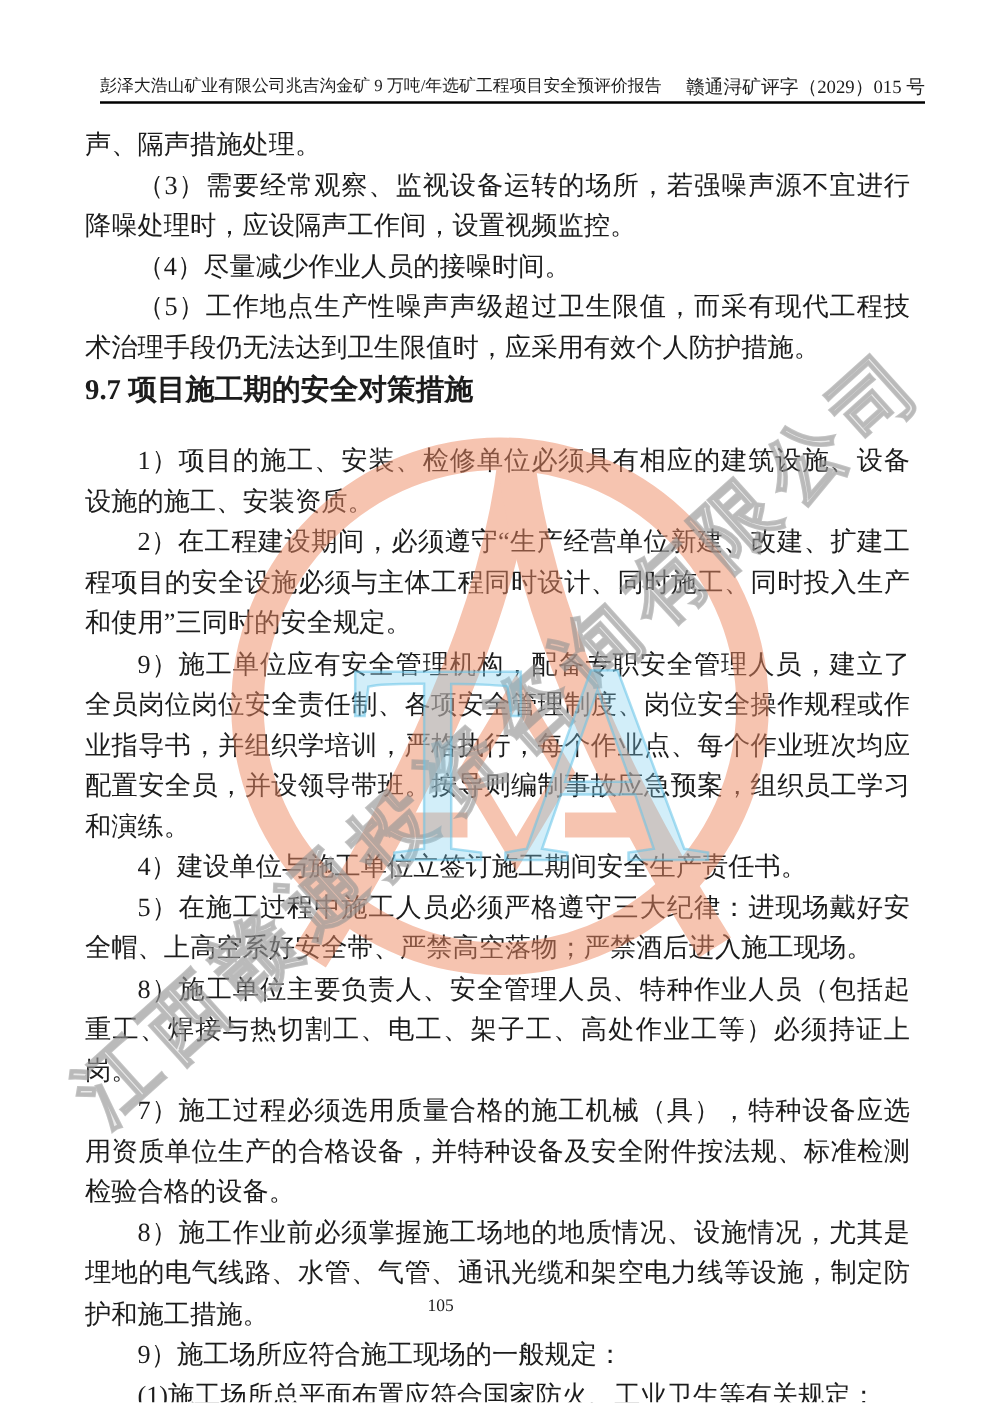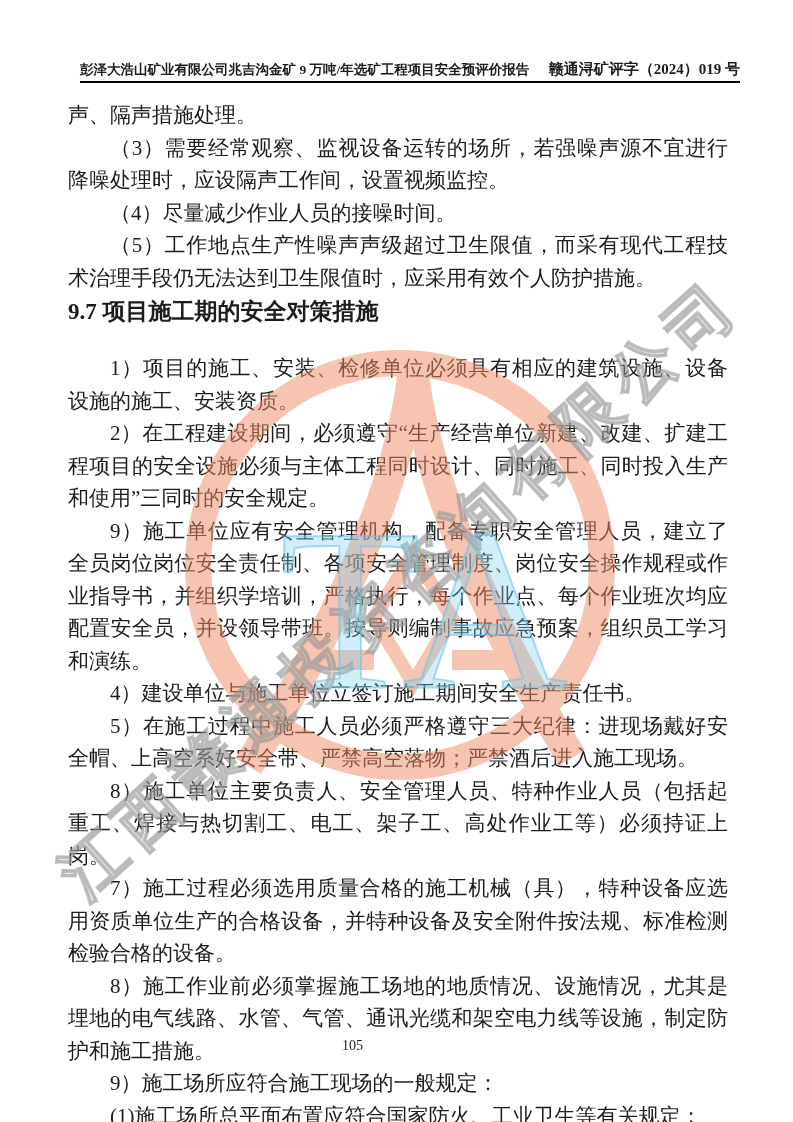--- a/index.html
+++ b/index.html
@@ -7,24 +7,24 @@
     position:relative;
     width:793px;height:1122px;
     background:#ffffff;
     overflow:hidden;
     font-family:"Liberation Serif","DejaVu Serif",serif;
     color:#1c1c1c;
   }
   
   .header{
     position:absolute;top:60px;left:80px;width:660px;
-    display:flex;justify-content:space-between;align-items:flex-end;
+    display:flex;justify-content:space-between;align-items:flex-start;
     border-bottom:2px solid #000;
     padding-bottom:2px;
-    font-weight:bold;
+    font-weight:normal;
   }
   .header .h-left{font-size:13.5px;letter-spacing:0;white-space:nowrap;}
   .header .h-right{font-size:15px;white-space:nowrap;}
   
   .content{
     position:absolute;top:99px;left:68px;width:660px;
     font-size:21px;line-height:32.5px;
     text-align:justify;text-justify:inter-ideograph;
     z-index:1;
   }
@@ -60,21 +60,21 @@
     font-family:Liberation Serif, serif;
   }
 </style>
 </head>
 <body>
 
 <div class="page">
 
   <div class="header">
     <span class="h-left">彭泽大浩山矿业有限公司兆吉沟金矿 9 万吨/年选矿工程项目安全预评价报告</span>
-    <span class="h-right">赣通浔矿评字（2024）019 号</span>
+    <span class="h-right">赣通浔矿评字（2029）015 号</span>
   </div>
 
   <div class="content">
       <p class="">声、隔声措施处理。</p>
       <p class="indent">（3）需要经常观察、监视设备运转的场所，若强噪声源不宜进行降噪处理时，应设隔声工作间，设置视频监控。</p>
       <p class="indent">（4）尽量减少作业人员的接噪时间。</p>
       <p class="indent">（5）工作地点生产性噪声声级超过卫生限值，而采有现代工程技术治理手段仍无法达到卫生限值时，应采用有效个人防护措施。</p>
       <p class="heading">9.7 项目施工期的安全对策措施</p>
       <p class="indent">1）项目的施工、安装、检修单位必须具有相应的建筑设施、设备设施的施工、安装资质。</p>
       <p class="indent">2）在工程建设期间，必须遵守“生产经营单位新建、改建、扩建工程项目的安全设施必须与主体工程同时设计、同时施工、同时投入生产和使用”三同时的安全规定。</p>

